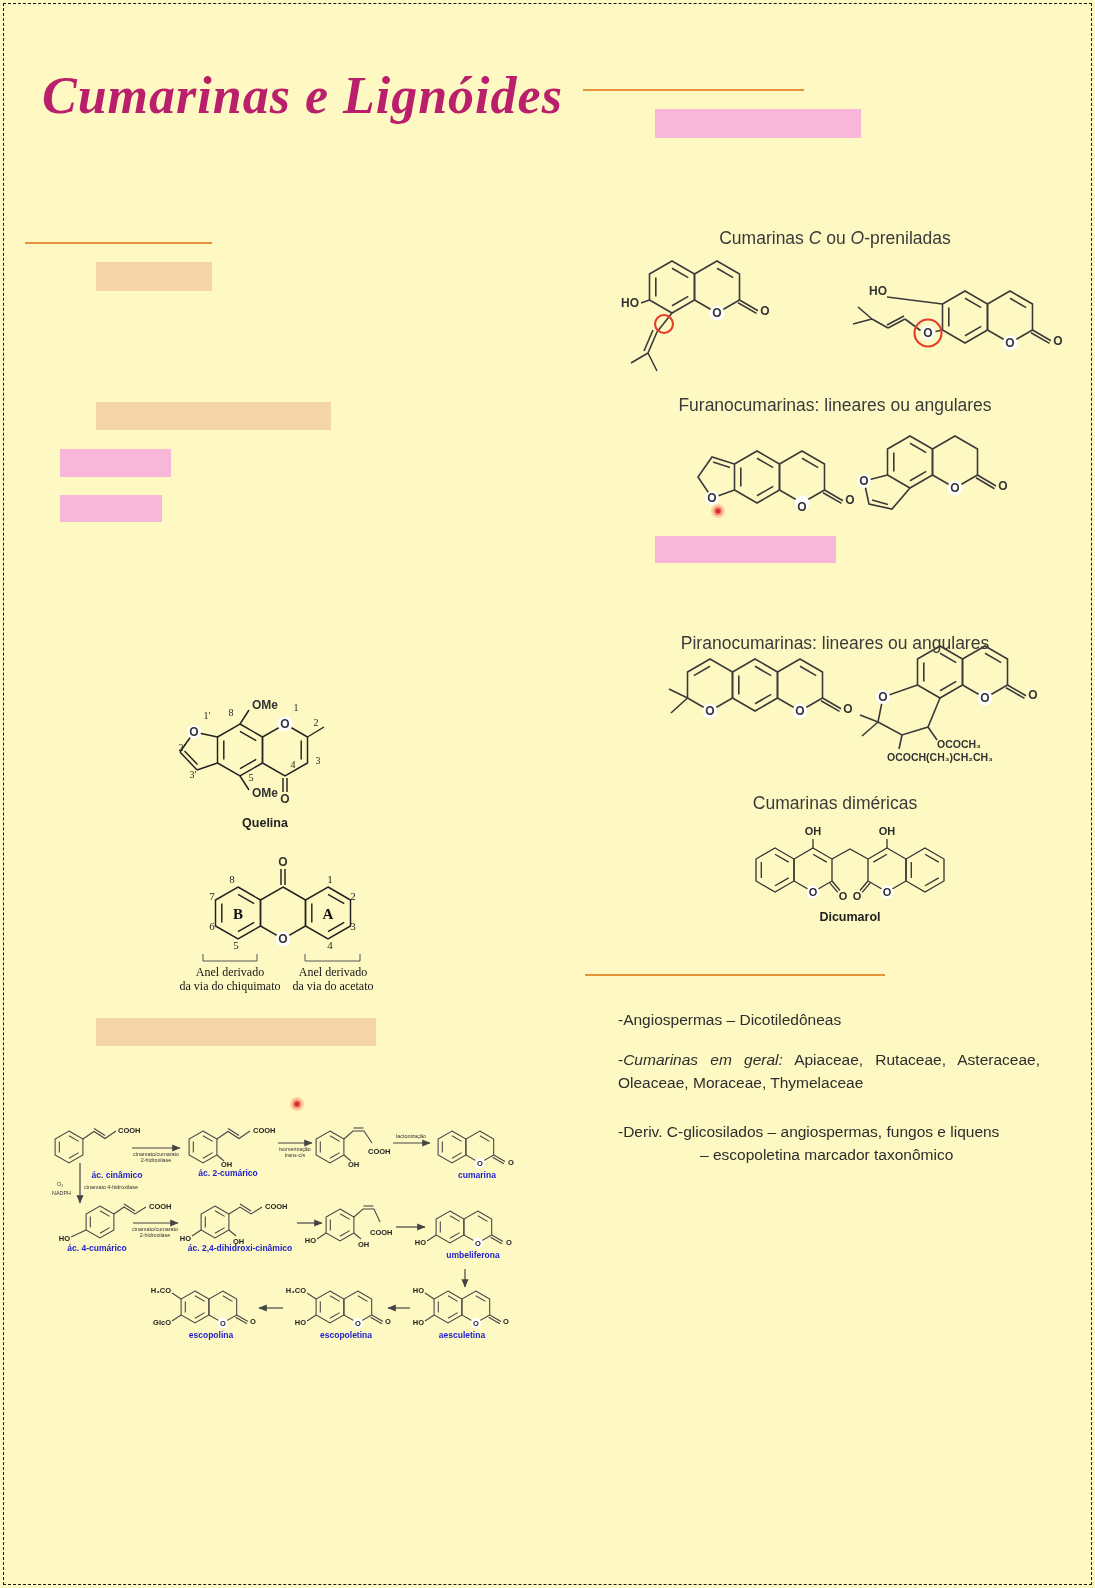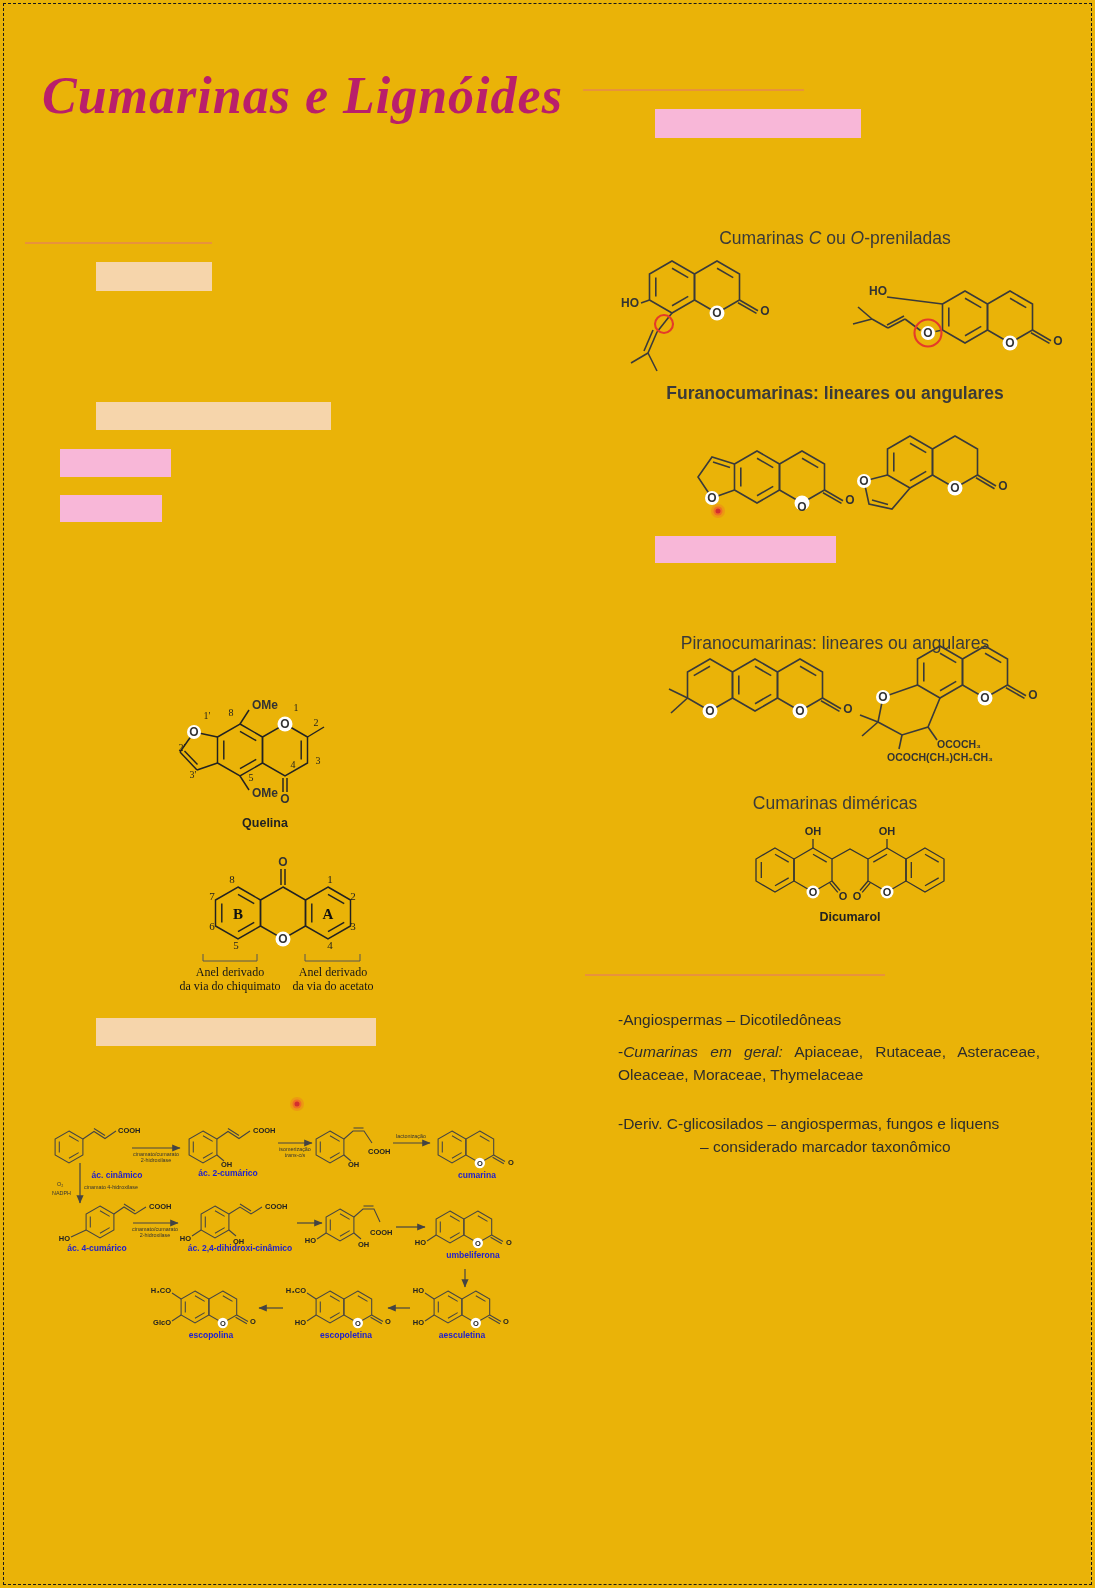--- a/index.html
+++ b/index.html
@@ -1,28 +1,28 @@
 <!DOCTYPE html>
 <html><head>
 <meta charset="utf-8">
 <style>
   html,body{margin:0;padding:0;background:#e9e9e9;font-family:"Liberation Sans",sans-serif;}
-  .page{position:relative;width:1095px;height:1588px;background:#eab308;margin:0 auto;overflow:hidden;}
+  .page{position:relative;width:1095px;height:1588px;background:#fef9c3;margin:0 auto;overflow:hidden;}
   .pageborder{position:absolute;left:3px;top:3px;right:3px;bottom:3px;border:1.6px dashed #1a1a1a;pointer-events:none;}
   .abs{position:absolute;}
   .maintitle{font-family:"Liberation Serif",serif;font-style:italic;font-weight:700;
     font-size:52px;color:#b91f6b;letter-spacing:1px;white-space:nowrap;}
   .oline{background:#e8923c;height:2.4px;}
   .obox{background:#f6d5ab;}
   .pbox{background:#f8b7d8;}
   .sectitle{font-size:17.5px;color:#3a3a3a;text-align:center;white-space:nowrap;}
   .sectitle i{font-style:italic;}
   .fam{font-size:15.5px;color:#2d2d2d;line-height:23px;width:422px;}
   .fam p{margin:0 0 0 0;text-align:justify;}
-  .fam .mb1{margin-bottom:9px;}
+  .fam .mb1{margin-bottom:17px;}
   .fam .mb2{margin-bottom:26px;}
   .fam .ind{padding-left:82px;text-align:left;}
   .fam i{font-style:italic;}
   svg{overflow:visible;}
   .sw16{stroke-width:1.6;color:#3a3a3a;}
   .sw14{stroke-width:1.45;color:#222;}
   .sw13{stroke-width:1.3;color:#333;}
   .sw11{stroke-width:1.05;color:#444;}
   .atom12{font:700 12px "Liberation Sans",sans-serif;fill:#333;}
   .atom11{font:700 11px "Liberation Sans",sans-serif;fill:#2b2b2b;}
@@ -314,21 +314,21 @@
     <circle class="redring" cx="313" cy="88" r="13.5"></circle>
     <text class="atom12" x="102" y="72">O</text>
     <text class="atom12" x="150" y="70">O</text>
     <text class="atom12 ta-e" x="24" y="62">HO</text>
     <text class="atom12" x="395" y="102">O</text>
     <text class="atom12" x="443" y="100">O</text>
     <text class="atom12" x="263" y="50">HO</text>
     <text class="atom12" x="313" y="92">O</text>
   </svg>
 
-  <div class="abs sectitle" style="left:615px;top:383px;width:440px;font-weight:bold;">Furanocumarinas: lineares ou angulares</div>
+  <div class="abs sectitle" style="left:615px;top:395px;width:440px;">Furanocumarinas: lineares ou angulares</div>
 
   <svg class="abs" style="left:615px;top:430px;" width="460" height="110" viewBox="0 0 460 110">
     <g class="sw16" fill="none" stroke="currentColor" stroke-width="1.6">
       <use href="#cou" transform="translate(142,47)"></use>
       <polyline points="119.5,60 97,68 83,47 97,27 119.5,34"></polyline>
       <line x1="98" y1="32" x2="115" y2="37.5"></line>
       <circle cx="97" cy="68" r="7" fill="#fff" stroke="none"></circle>
       <use href="#benzL" transform="translate(295,32)"></use>
       <polygon points="340,6 362.5,19 362.5,45 340,58 317.5,45 317.5,19"></polygon>
       <line x1="362.5" y1="45" x2="381" y2="56"></line>
@@ -419,16 +419,16 @@
     <text class="atom11" x="157" y="80">O</text>
     <text class="qcap" x="150" y="101">Dicumarol</text>
   </svg>
 
   <div class="abs oline" style="left:585px;top:974px;width:300px;"></div>
 
   <div class="abs fam" style="left:618px;top:1008px;">
     <p class="mb1">-Angiospermas – Dicotiledôneas</p>
     <p class="mb2"><span>-</span><i>Cumarinas em geral:</i><span> Apiaceae, Rutaceae, Asteraceae, Oleaceae, Moraceae, Thymelaceae</span></p>
     <p>-Deriv. C-glicosilados – angiospermas, fungos e liquens</p>
-    <p class="ind">– considerado marcador taxonômico</p>
+    <p class="ind">– escopoletina marcador taxonômico</p>
   </div>
 
 </div>
 
 </body></html>

